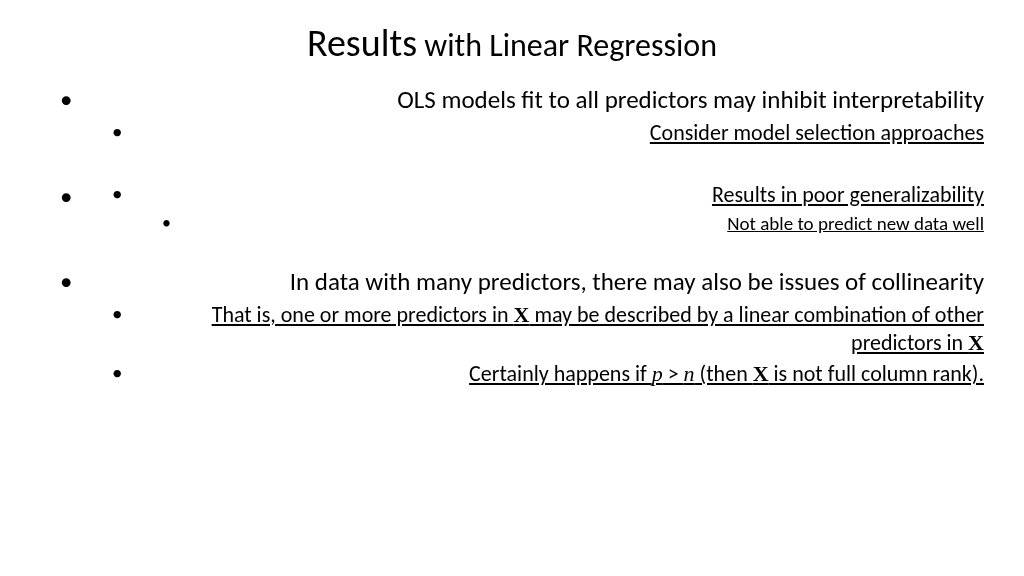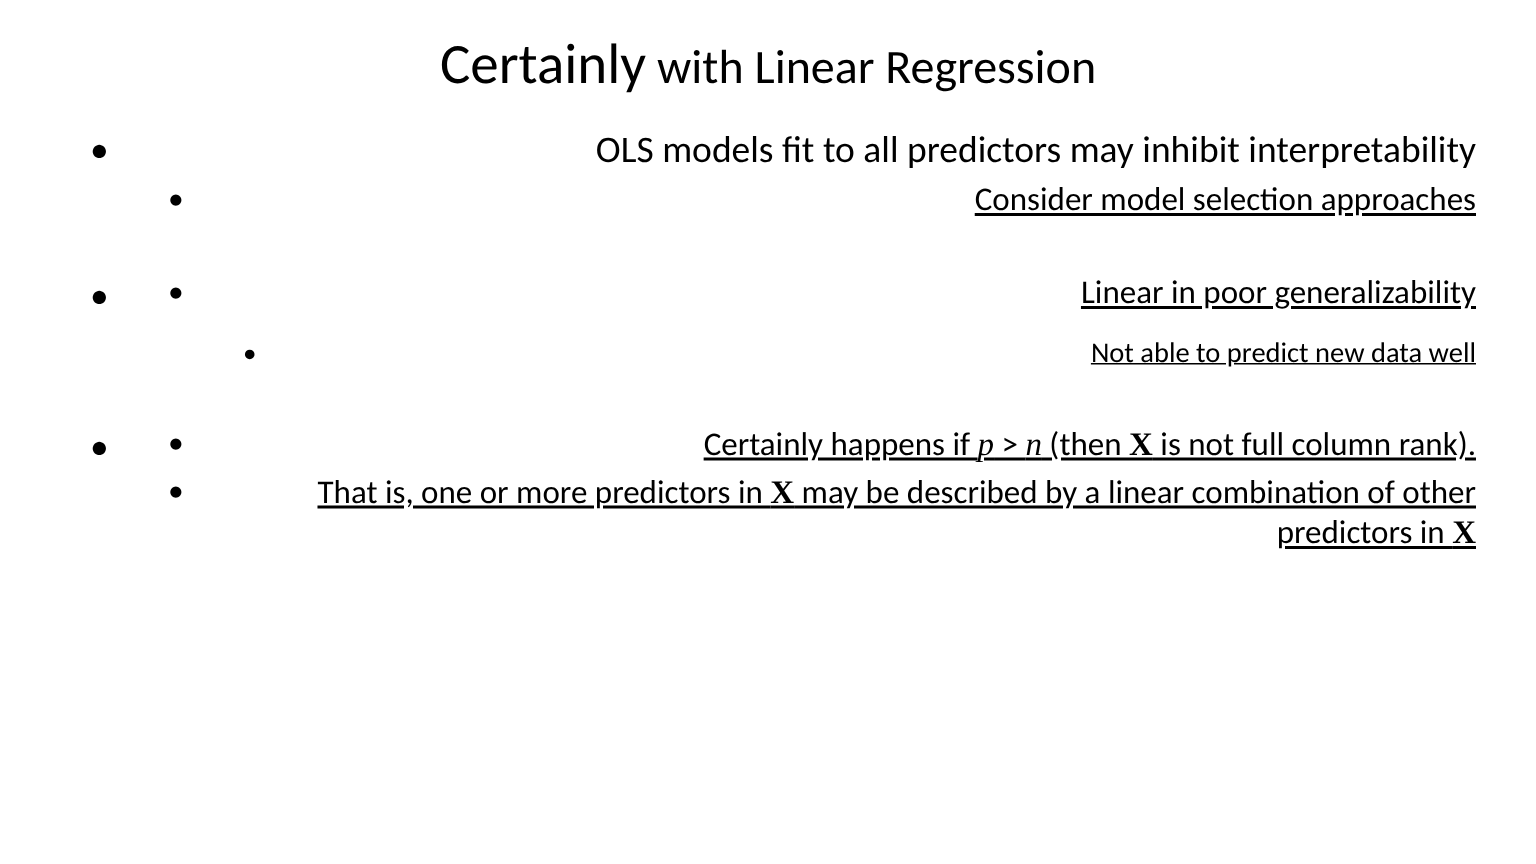--- a/index.html
+++ b/index.html
@@ -64,21 +64,21 @@
     }
     .level2 > li::before {
       content: "•";
       position: absolute;
       left: 0;
       top: 0;
       font-size: 21px;
     }
     .level3 {
       margin-left: 28px;
-      margin-top: 16px;
+      margin-top: 4px;
     }
     .level3 > li {
       font-size: 19px;
       margin-bottom: 2px;
       position: relative;
       padding-left: 20px;
       line-height: 1.25;
     }
     .level3 > li::before {
       content: "•";
@@ -96,57 +96,58 @@
     }
     .math-italic {
       font-family: "Times New Roman", serif;
       font-style: italic;
     }
   </style>
 </head>
 <body>
 
 <div class="title">
-  <span class="title-main">Certainly</span><span class="title-sub"> with Linear Regression</span>
+  <span class="title-main">Results</span><span class="title-sub"> with Linear Regression</span>
 </div>
 
 <ul class="level1">
   <li>
     <span>OLS models fit to all predictors may inhibit interpretability</span>
     <ul class="level2">
       <li>
         <span>Consider model selection approaches</span>
       </li>
     </ul>
   </li>
 </ul>
 
 <div class="spacer"></div>
 
 <ul class="level1">
   <li>
     <ul class="level2">
       <li>
-        <span>Linear in poor generalizability</span>
+        <span>Results in poor generalizability</span>
         <ul class="level3">
           <li>
             <span>Not able to predict new data well</span>
           </li>
         </ul>
       </li>
     </ul>
   </li>
 </ul>
 
 <div class="spacer"></div>
 
 <ul class="level1">
   <li>
+    <span>In data with many predictors, there may also be issues of collinearity</span>
     <ul class="level2">
       <li>
-        <span>Certainly happens if </span><span class="math-italic">p</span><span> &gt; </span><span class="math-italic">n</span><span>  (then </span><span class="math-bold">X</span><span> is not full column rank).</span>
+        <span>That is, one or more predictors in </span><span class="math-bold">X</span><span> may be described by a linear combination of other predictors in </span><span class="math-bold">X</span>
       </li>
       <li>
-        <span>That is, one or more predictors in </span><span class="math-bold">X</span><span> may be described by a linear combination of other predictors in </span><span class="math-bold">X</span>
+        <span>Certainly happens if </span><span class="math-italic">p</span><span> &gt; </span><span class="math-italic">n</span><span>  (then </span><span class="math-bold">X</span><span> is not full column rank).</span>
       </li>
     </ul>
   </li>
 </ul>
 
 </body></html>

